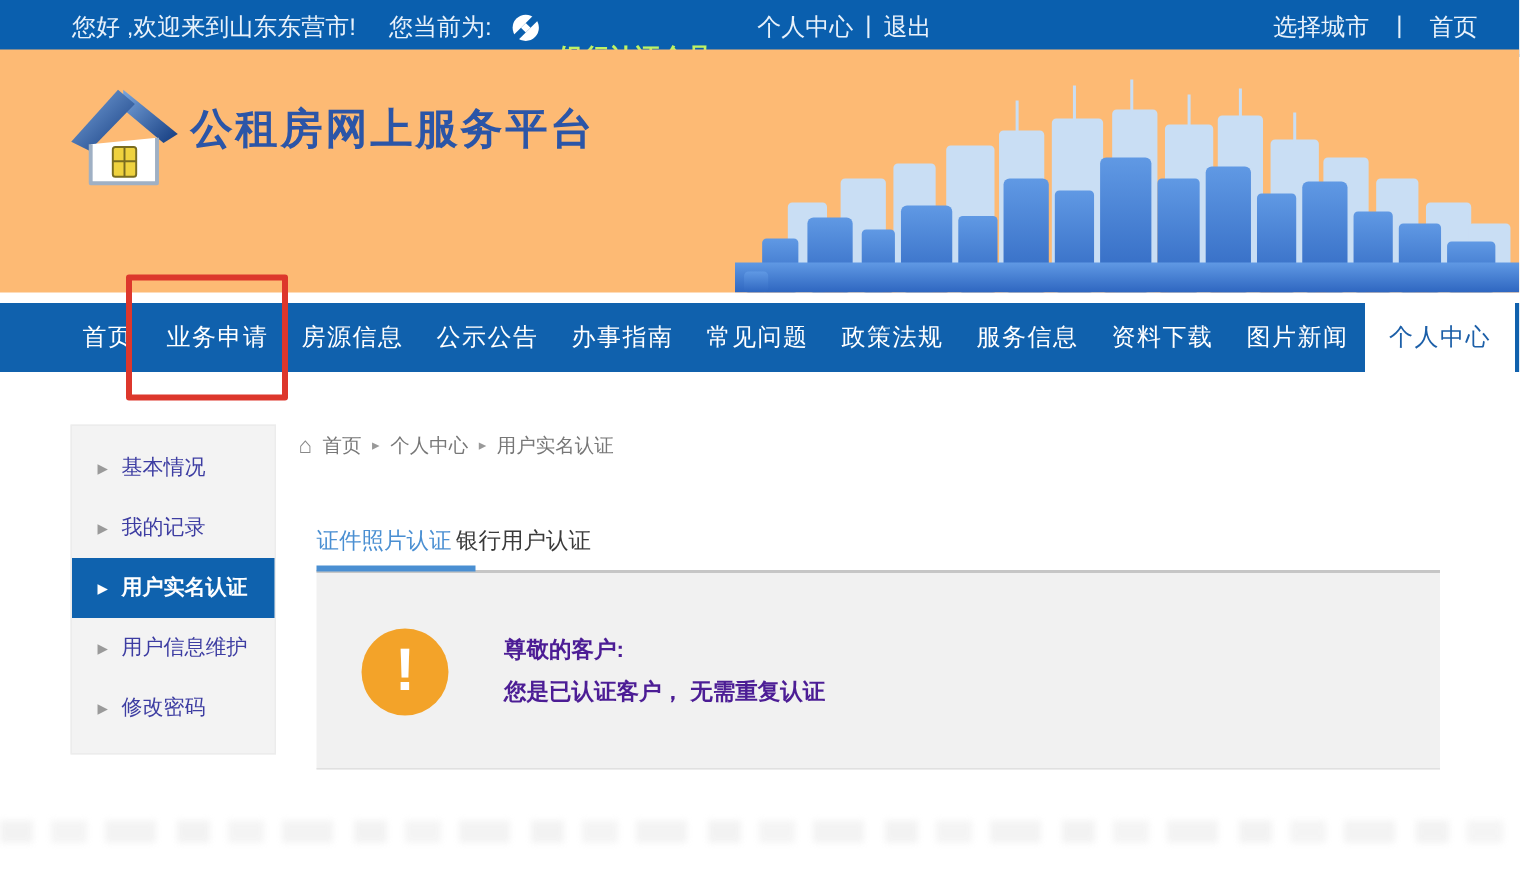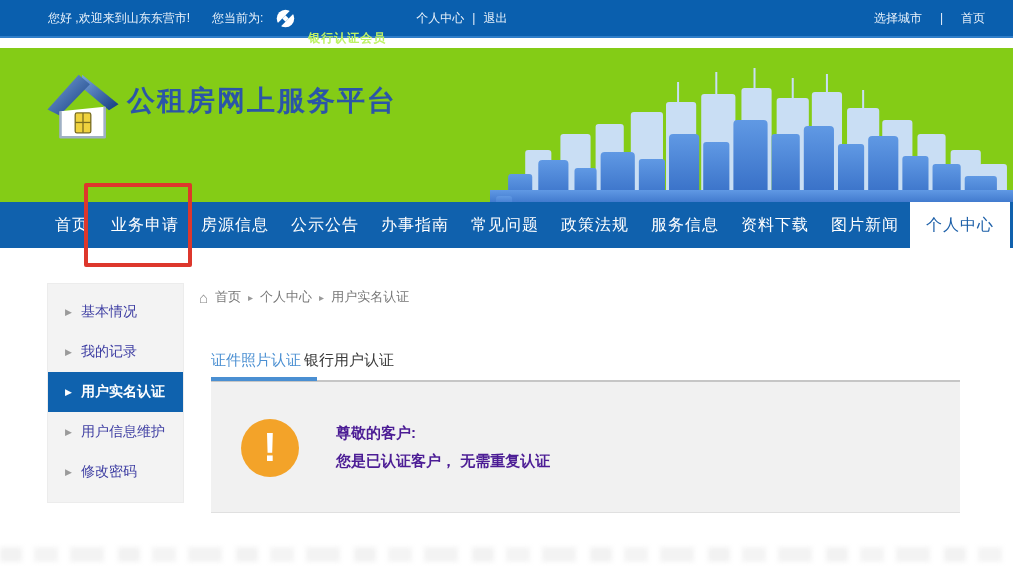--- a/index.html
+++ b/index.html
@@ -4,32 +4,32 @@
 <style>
   * { margin:0; padding:0; box-sizing:border-box; }
   html,body { width:1013px; height:580px; overflow:hidden; }
   body { font-family:"Liberation Sans","DejaVu Sans",sans-serif; background:#fff; }
   .page { position:relative; width:1013px; height:580px; background:#fff; overflow:hidden; }
 
   
   .topbar {
     position:absolute; top:0; left:0; width:100%; height:38px;
     background:#0a5fae; border-bottom:2px solid #2f7ec9;
-    display:flex; align-items:center; color:#e9f2fb; font-size:12px;
+    display:flex; align-items:center; color:#e9f2fb; font-size:16px;
   }
   .topbar .left { display:flex; align-items:center; margin-left:48px; gap:8px; }
   .topbar .greeting { margin-right:14px; }
   .topbar .member { font-weight:bold; color:#bef264; letter-spacing:1px;margin-top:40px; }
   .topbar .links { margin-left:22px; display:flex; align-items:center; gap:8px; }
   .topbar .right { position:absolute; right:28px; display:flex; align-items:center; gap:18px; }
   .tb-link { cursor:pointer; }
   .bank-icon { width:21px; height:21px; display:inline-block; margin:0 4px; }
 
   
-  .header { position:absolute; top:48px; left:0; width:100%; height:162px; background:#84cc16; }
+  .header { position:absolute; top:33px; left:0; width:100%; height:162px; background:#fdba74; }
   .logo { position:absolute; left:44px; top:18px; width:78px; height:80px; }
   .site-title {
     position:absolute; left:127px; top:34px;
     font-size:28px; font-weight:bold; color:#2b55a7; letter-spacing:2px;
   }
   .skyline { position:absolute; right:0; bottom:0; width:523px; height:148px; }
 
   
   .navbar {
     position:absolute; top:202px; left:0; width:100%; height:46px;

